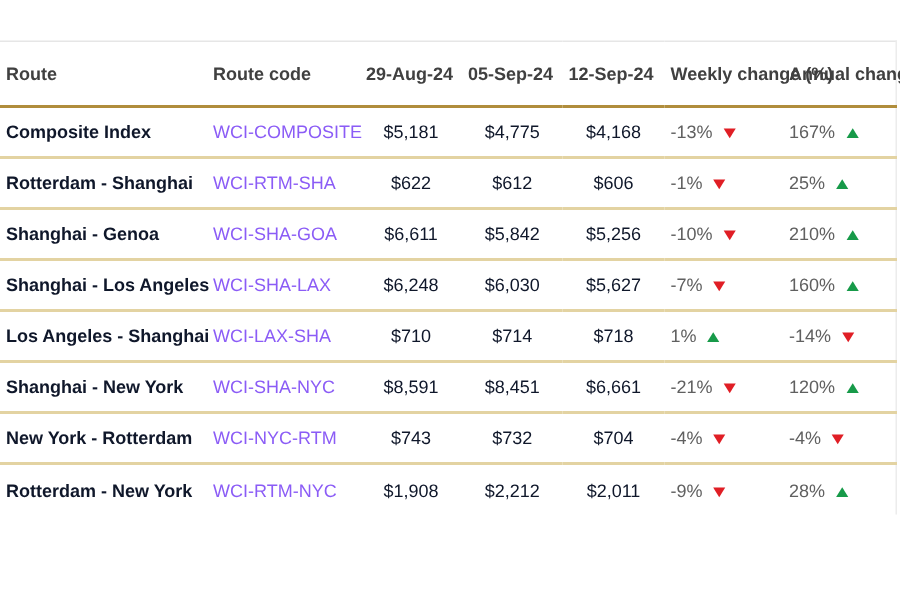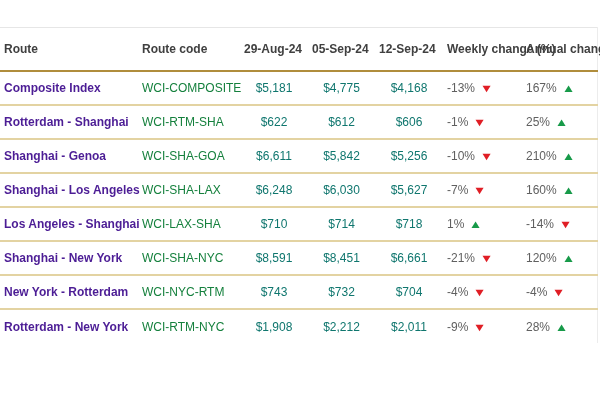--- a/index.html
+++ b/index.html
@@ -39,26 +39,26 @@
   }
   th.col-route, th.col-code { text-align: left; }
   th.col-route { padding-left: 8px; }
   th.col-date  { text-align: left; }
   th.col-pct   { text-align: center; white-space: normal; }
   
   table.wci tbody tr { height: 34px; }
   table.wci tbody tr + tr td { border-top: 2px solid #e3d3a2; }
   td.cell-route {
     font-weight: bold;
-    color: #4c1d95;
+    color: #0f172a;
     padding-left: 8px;
     text-align: left;
   }
-  td.cell-code  { color: #15803d; text-align: left; }
-  td.cell-value { color: #0f766e; text-align: center; }
+  td.cell-code  { color: #8b5cf6; text-align: left; }
+  td.cell-value { color: #0f172a; text-align: center; }
   td.cell-pct   { color: #606060; text-align: left; padding-right: 4px; }
   .dir-icon {
     display: inline-block;
     margin-left: 6px;
     font-size: 11px;
     line-height: 1;
     transform: scaleX(1.25);
     vertical-align: baseline;
   }
   .dir-icon.down { color: #e01e25; }

